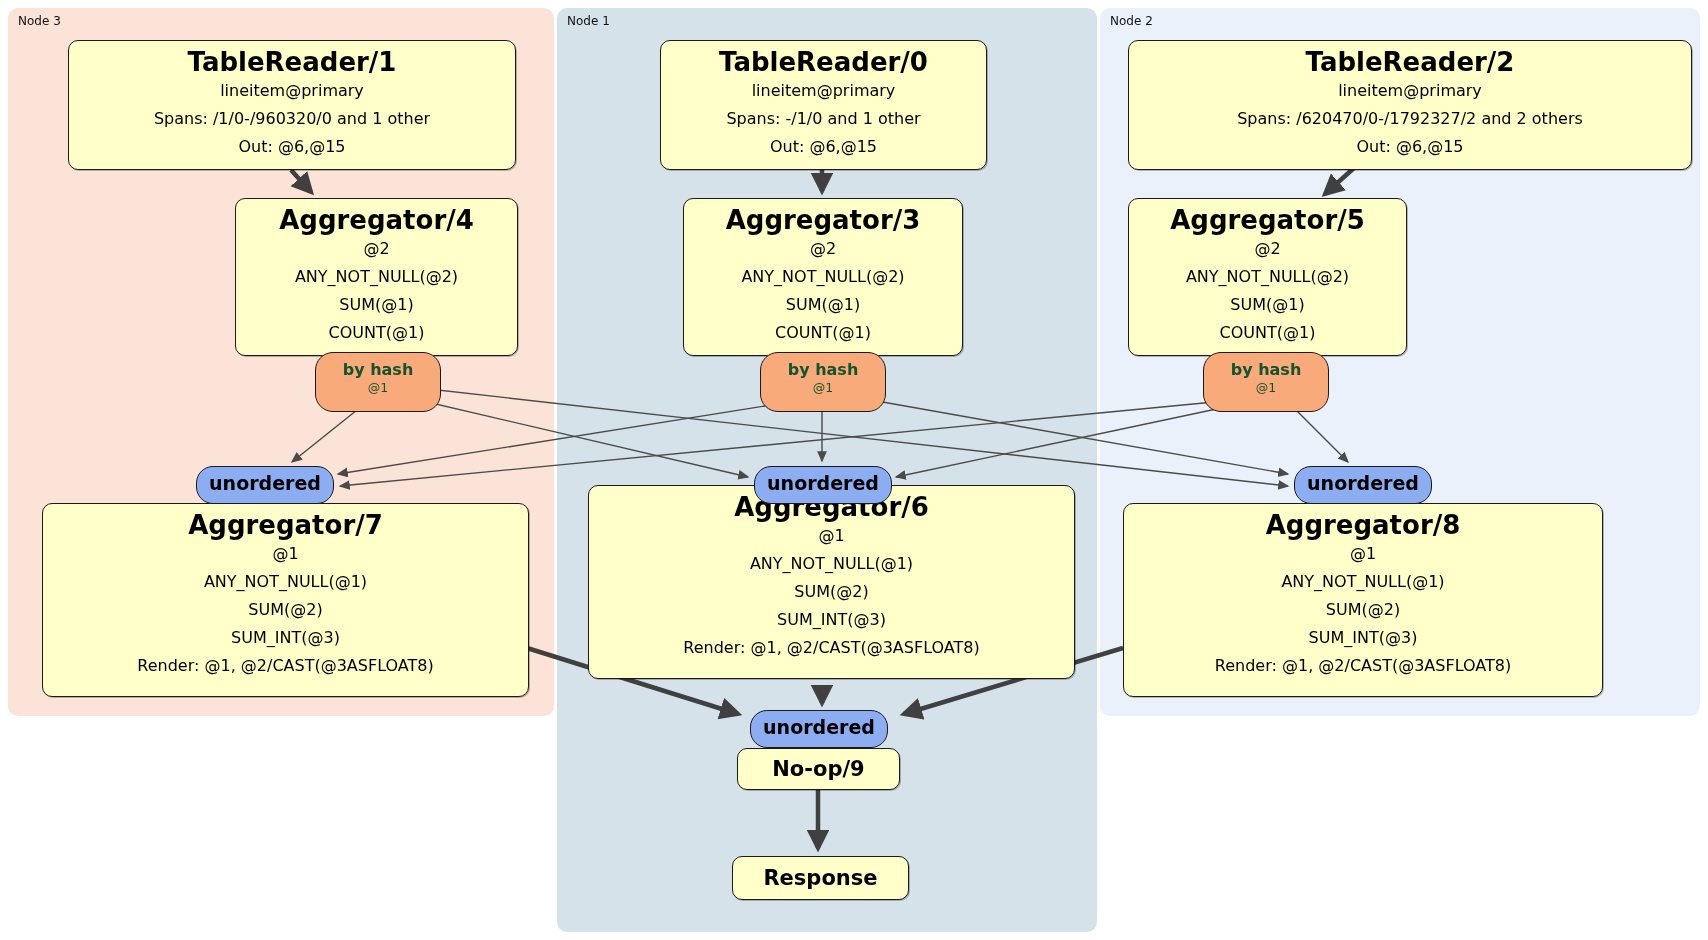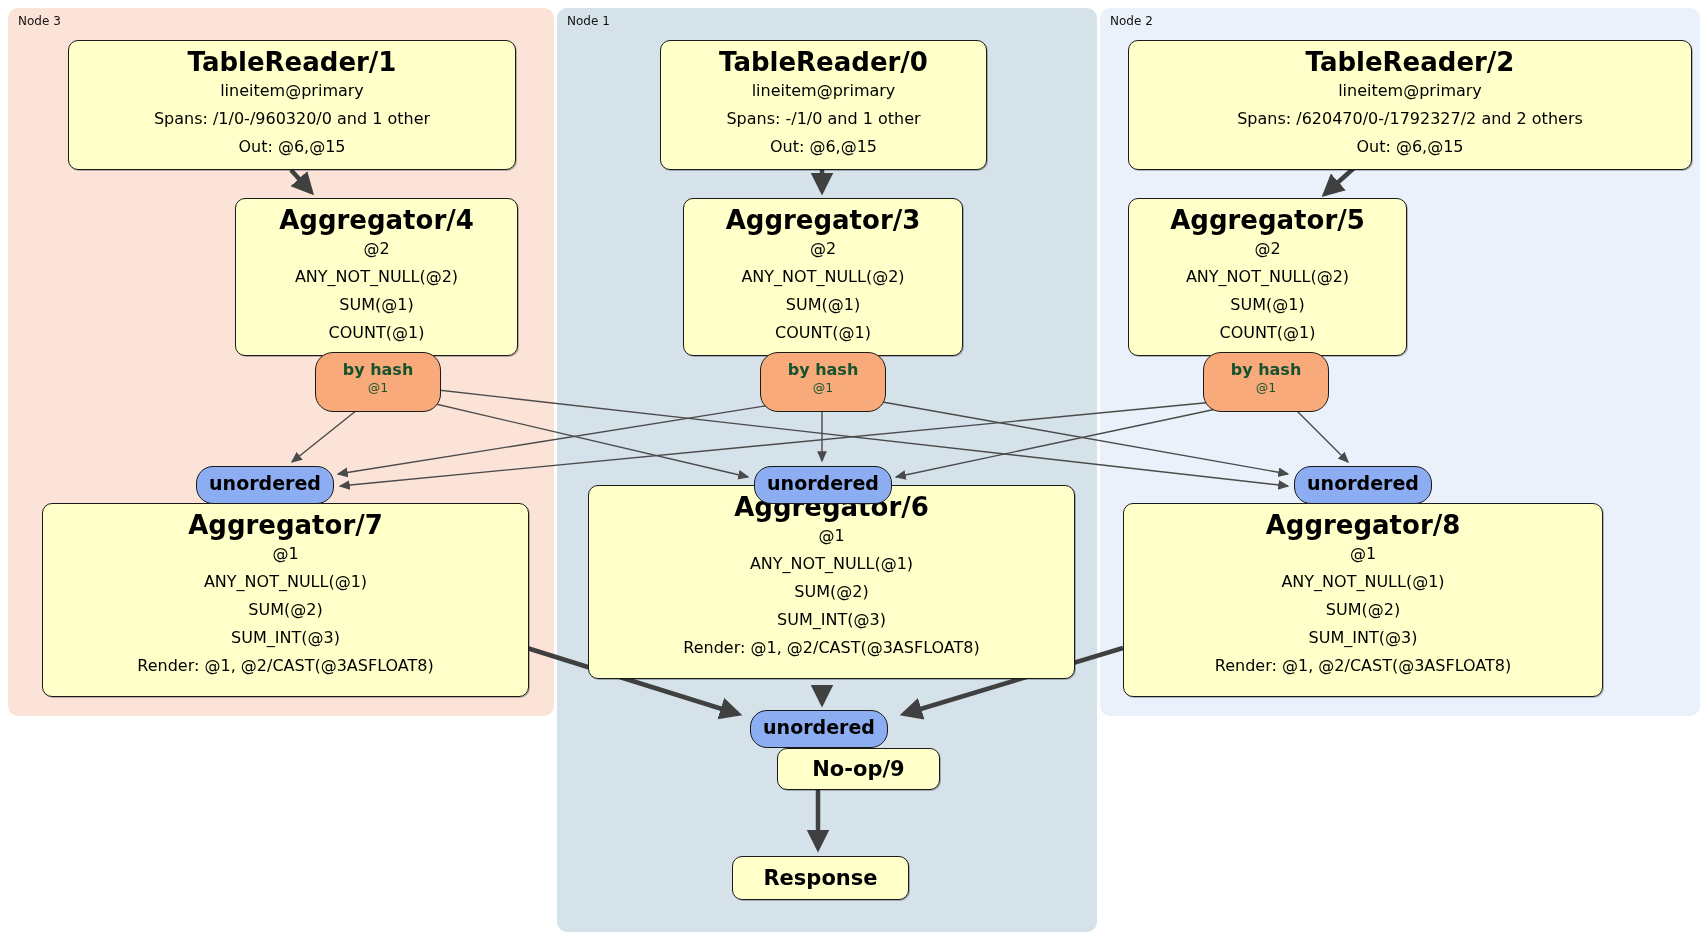--- a/index.html
+++ b/index.html
@@ -169,21 +169,21 @@
     <div class="pline">ANY_NOT_NULL(@1)</div>
     <div class="pline">SUM(@2)</div>
     <div class="pline">SUM_INT(@3)</div>
     <div class="pline">Render: @1, @2/CAST(@3ASFLOAT8)</div>
   </div>
 
   <div class="sync" style="left:750px;top:710px;width:136px;height:36px;">
     <div class="sync-inner">unordered</div>
   </div>
 
-  <div class="bottombox" style="left:737px;top:748px;width:161px;height:40px;line-height:40px;margin-left:40px;">
+  <div class="bottombox" style="left:737px;top:748px;width:161px;height:40px;line-height:40px;">
     <span>No-op/9</span>
   </div>
 
   <div class="bottombox" style="left:732px;top:856px;width:175px;height:42px;line-height:42px;">
     <span>Response</span>
   </div>
 
 </div>
 
 </body></html>

